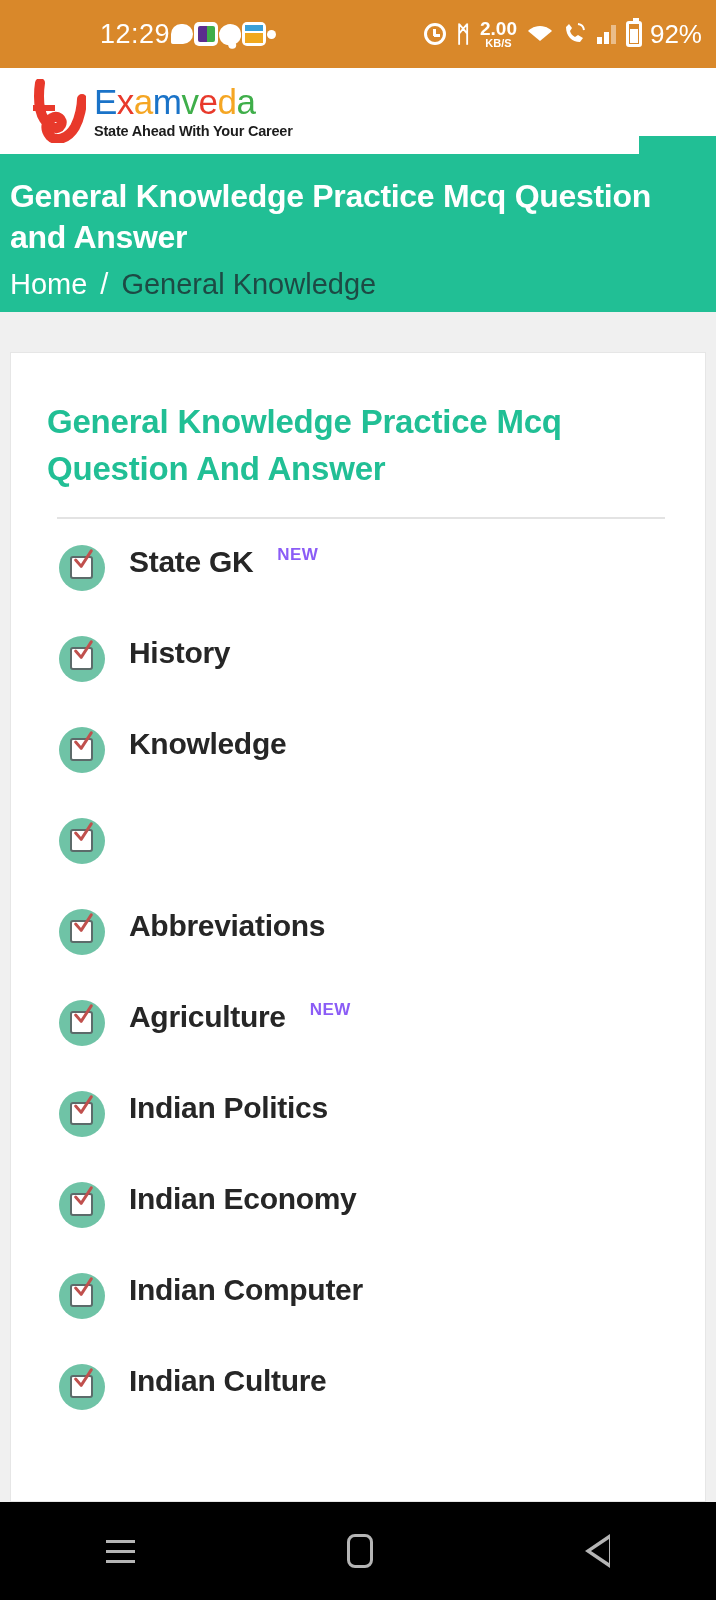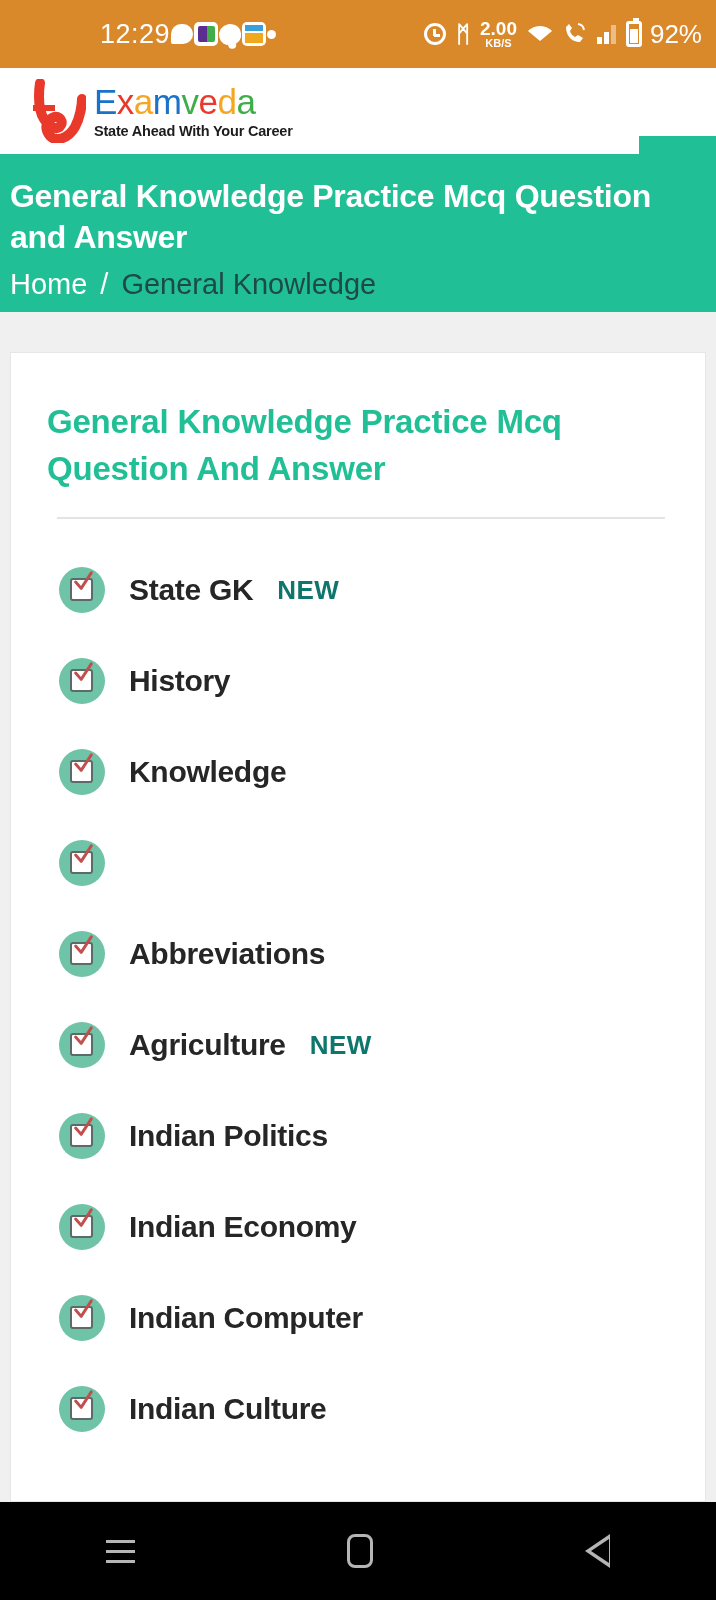--- a/index.html
+++ b/index.html
@@ -99,38 +99,38 @@
     position: absolute; top: 352px; left: 10px; width: 696px; height: 1150px;
     background: #ffffff; border: 1px solid #e6e6e6;
   }
   .card-inner { padding: 46px 36px 0 36px; }
   .card-title {
     color: #21bf95; font-size: 33px; font-weight: 700; line-height: 1.42; letter-spacing: -0.2px;
   }
   .rule { height: 2px; background: #e3e3e3; margin: 24px 0 0 10px; width: 608px; }
 
   .list { margin-top: 26px; }
-  .litem { display: flex; align-items: center; height: 91px; }
+  .litem { display: flex; align-items: flex-start; height: 91px; }
   .chk {
     width: 46px; height: 46px; border-radius: 50%; background: #6fc3a6;
     flex: 0 0 46px; position: relative; margin-left: 12px;
   }
   .chk .box {
     position:absolute; left: 11px; top: 11px; width: 23px; height: 23px;
     background: #ffffff; border: 2.5px solid #5c6b6a; border-radius: 3px;
   }
   .chk .tick {
     position: absolute; left: 13px; top: 4px; width: 22px; height: 22px;
   }
   .litem-label {
     margin-left: 24px; font-size: 30px; font-weight: 700; color: #262626; letter-spacing: -0.3px;
     white-space: nowrap;
   }
   .badge-new {
-    margin-left: 24px; color: #0f766e; font-size: 26px; font-weight: 700; letter-spacing: .4px;
+    margin-left: 24px; color: #8b5cf6; font-size: 17px; font-weight: 700; letter-spacing: .4px;
   }
 
   
   .navbar {
     position: absolute; bottom: 0; left: 0; width: 716px; height: 98px;
     background: #000000; display: flex; align-items: center; justify-content: space-around;
   }
   .nav-recents { display:flex; flex-direction:column; gap:7px; }
   .nav-recents i { display:block; width:29px; height:3px; background:#b5b5b5; }
   .nav-home { width:26px; height:34px; border:3px solid #b5b5b5; border-radius:8px; }

